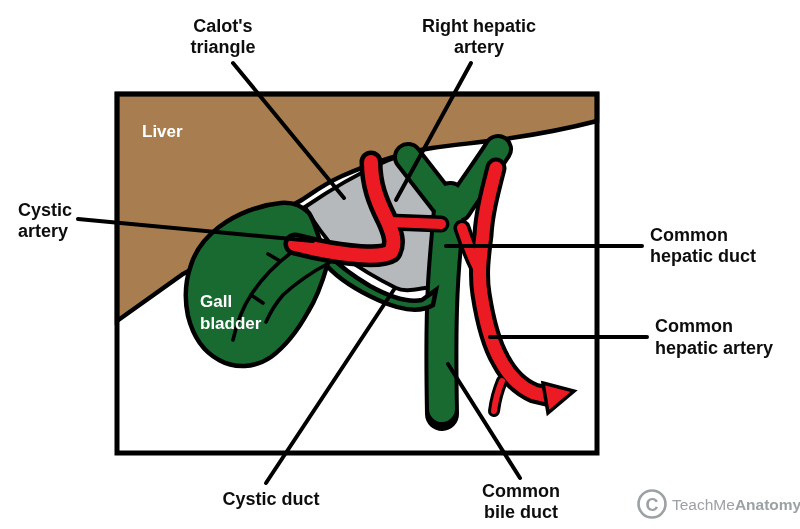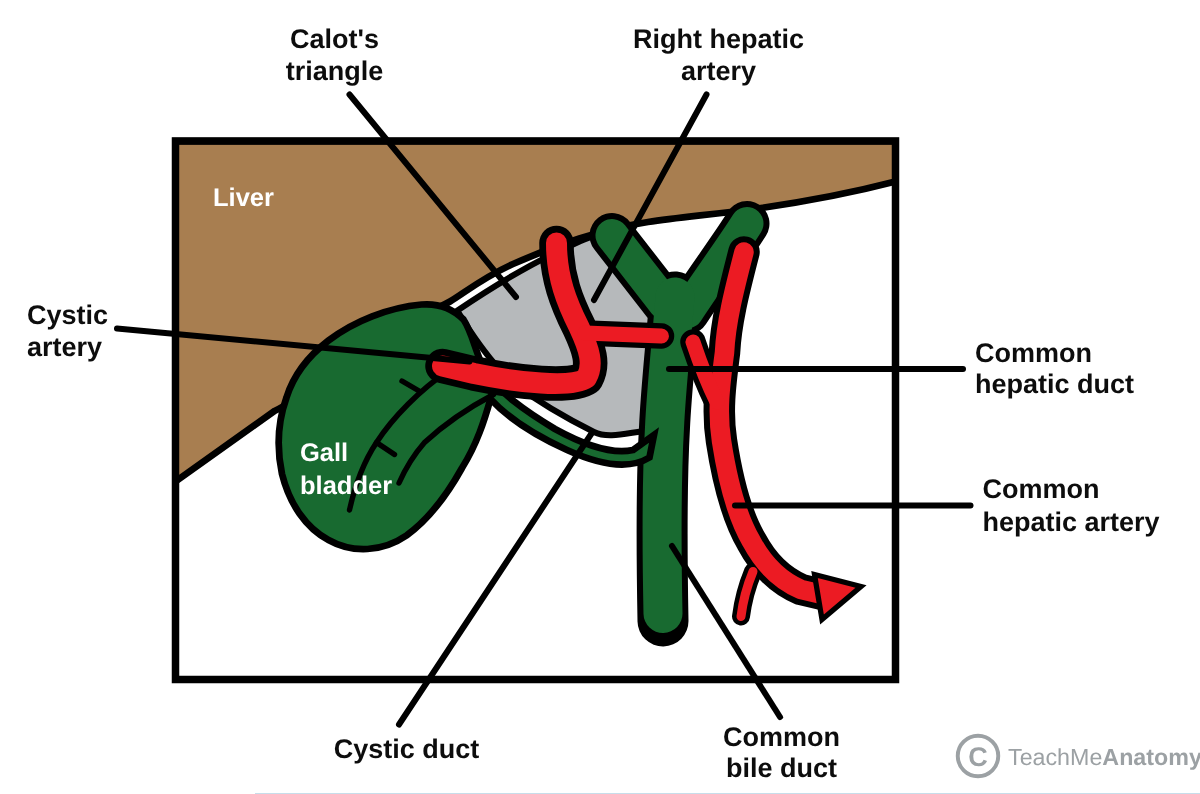--- a/index.html
+++ b/index.html
@@ -1,16 +1,16 @@
 <!DOCTYPE html>
 <html><head>
 <meta charset="utf-8">
 <style>
   html,body{margin:0;padding:0;background:#ffffff;}
-  .stage{position:relative;width:800px;height:529px;background:#0369a1;overflow:hidden;
+  .stage{position:relative;width:800px;height:529px;background:#f9a8d4;overflow:hidden;
          font-family:"Liberation Sans", sans-serif;}
   svg{display:block;}
   
   .fill-liver{fill:#A87E50;stroke:#000;stroke-width:4.5;}
   .fill-gray{fill:#B6B9BB;stroke:#000;stroke-width:4;}
   .fill-green{fill:#186A30;stroke:#000;stroke-width:4.5;}
   .under{stroke:#000;fill:none;stroke-linecap:round;stroke-linejoin:round;}
   .green-v{stroke:#186A30;fill:none;stroke-linecap:round;stroke-linejoin:round;}
   .red-v{stroke:#EC1B23;fill:none;stroke-linecap:round;stroke-linejoin:round;}
   .twig{stroke:#000;stroke-width:3.6;fill:none;stroke-linecap:round;}

